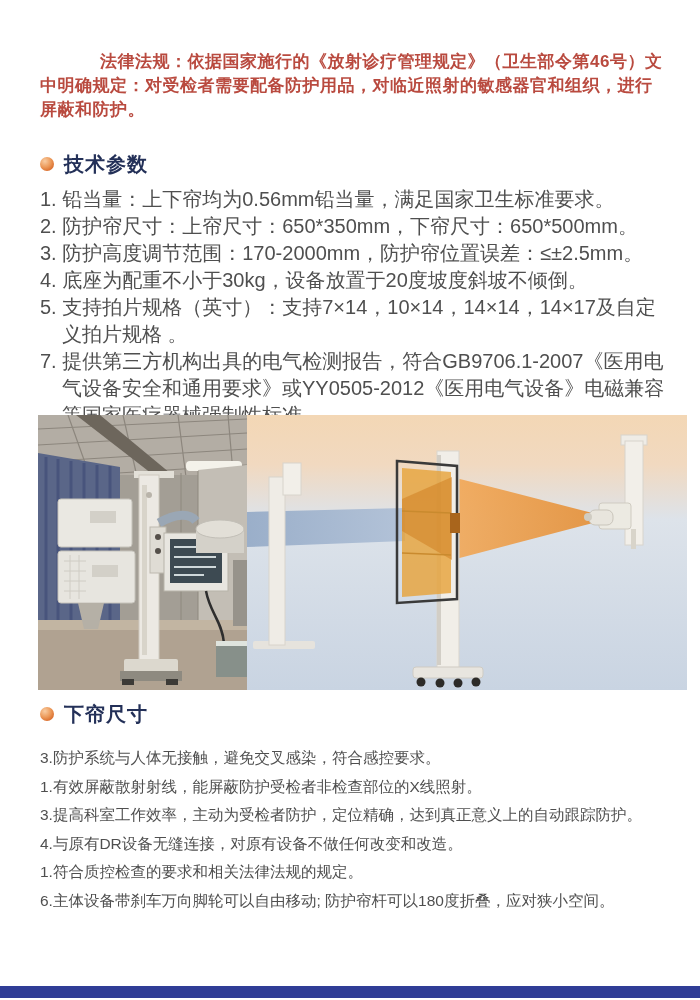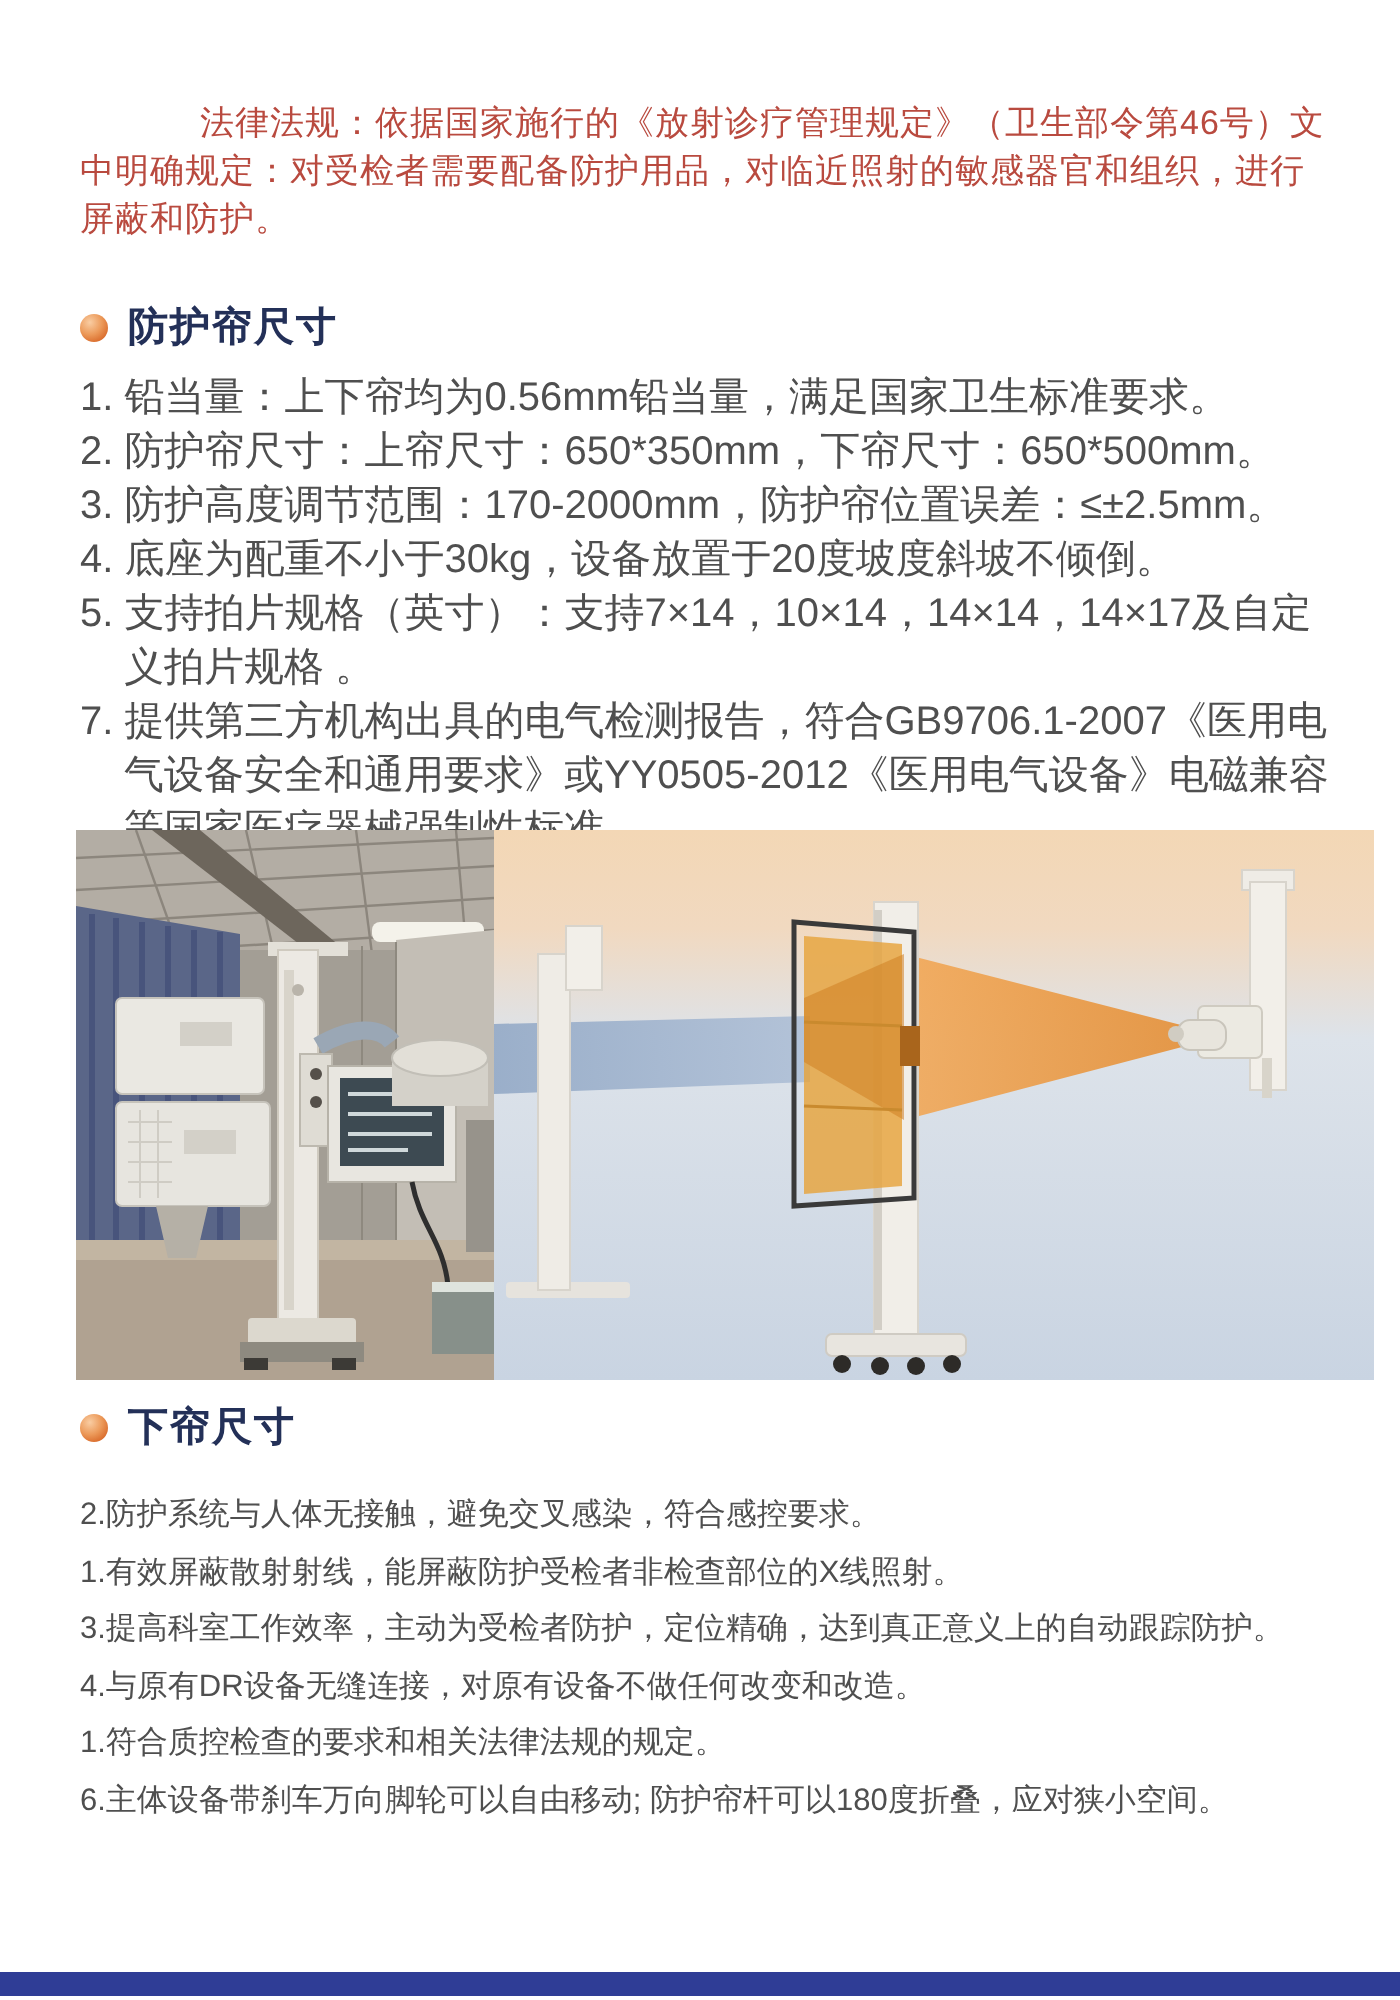--- a/index.html
+++ b/index.html
@@ -4,21 +4,21 @@
 <style>
   html,body{margin:0;padding:0;background:#ffffff;}
   .page{
     position:relative;width:700px;height:1000px;margin:0 auto;
     background:#ffffff;overflow:hidden;
     font-family:"Liberation Sans","DejaVu Sans",sans-serif;
   }
   
   .legal{
     position:absolute;top:50px;left:40px;width:624px;
-    color:#b94a3f;font-size:17px;line-height:24px;font-weight:400;
+    color:#b94a3f;font-size:17px;line-height:24px;font-weight:700;
     text-indent:60px;margin:0;letter-spacing:.5px;
   }
   
   .section-header{position:absolute;left:40px;display:flex;align-items:center;}
   .section-header.tech{top:150px;}
   .section-header.features{top:700px;}
   .dot-icon{
     width:14px;height:14px;border-radius:50%;
     background:radial-gradient(circle at 35% 30%, #f9cda3 0%, #ec9a5a 45%, #d96a2a 80%, #c05520 100%);
     flex:0 0 auto;
@@ -41,21 +41,21 @@
 </style>
 </head>
 <body>
 
 <div class="page">
 
   <p class="legal">法律法规：依据国家施行的《放射诊疗管理规定》（卫生部令第46号）文中明确规定：对受检者需要配备防护用品，对临近照射的敏感器官和组织，进行屏蔽和防护。</p>
 
   <div class="section-header tech">
     <span class="dot-icon"></span>
-    <h2>防护帘尺寸</h2>
+    <h2>技术参数</h2>
   </div>
 
   <ul class="plain tech-list">
     <li>1. 铅当量：上下帘均为0.56mm铅当量，满足国家卫生标准要求。</li>
     <li>2. 防护帘尺寸：上帘尺寸：650*350mm，下帘尺寸：650*500mm。</li>
     <li>3. 防护高度调节范围：170-2000mm，防护帘位置误差：≤±2.5mm。</li>
     <li>4. 底座为配重不小于30kg，设备放置于20度坡度斜坡不倾倒。</li>
     <li>5. 支持拍片规格（英寸）：支持7×14，10×14，14×14，14×17及自定义拍片规格 。</li>
     <li>7. 提供第三方机构出具的电气检测报告，符合GB9706.1-2007《医用电气设备安全和通用要求》或YY0505-2012《医用电气设备》电磁兼容等国家医疗器械强制性标准。</li>
   </ul>
@@ -213,21 +213,21 @@
       </g>
     </svg>
   </div>
 
   <div class="section-header features">
     <span class="dot-icon"></span>
     <h2>下帘尺寸</h2>
   </div>
 
   <ul class="plain features-list">
-    <li>2.防护系统与人体无接触，避免交叉感染，符合感控要求。</li>
+    <li>3.防护系统与人体无接触，避免交叉感染，符合感控要求。</li>
     <li>1.有效屏蔽散射射线，能屏蔽防护受检者非检查部位的X线照射。</li>
     <li>3.提高科室工作效率，主动为受检者防护，定位精确，达到真正意义上的自动跟踪防护。</li>
     <li>4.与原有DR设备无缝连接，对原有设备不做任何改变和改造。</li>
     <li>1.符合质控检查的要求和相关法律法规的规定。</li>
     <li>6.主体设备带刹车万向脚轮可以自由移动; 防护帘杆可以180度折叠，应对狭小空间。</li>
   </ul>
 
   <div class="footer-bar"></div>
 
 </div>

